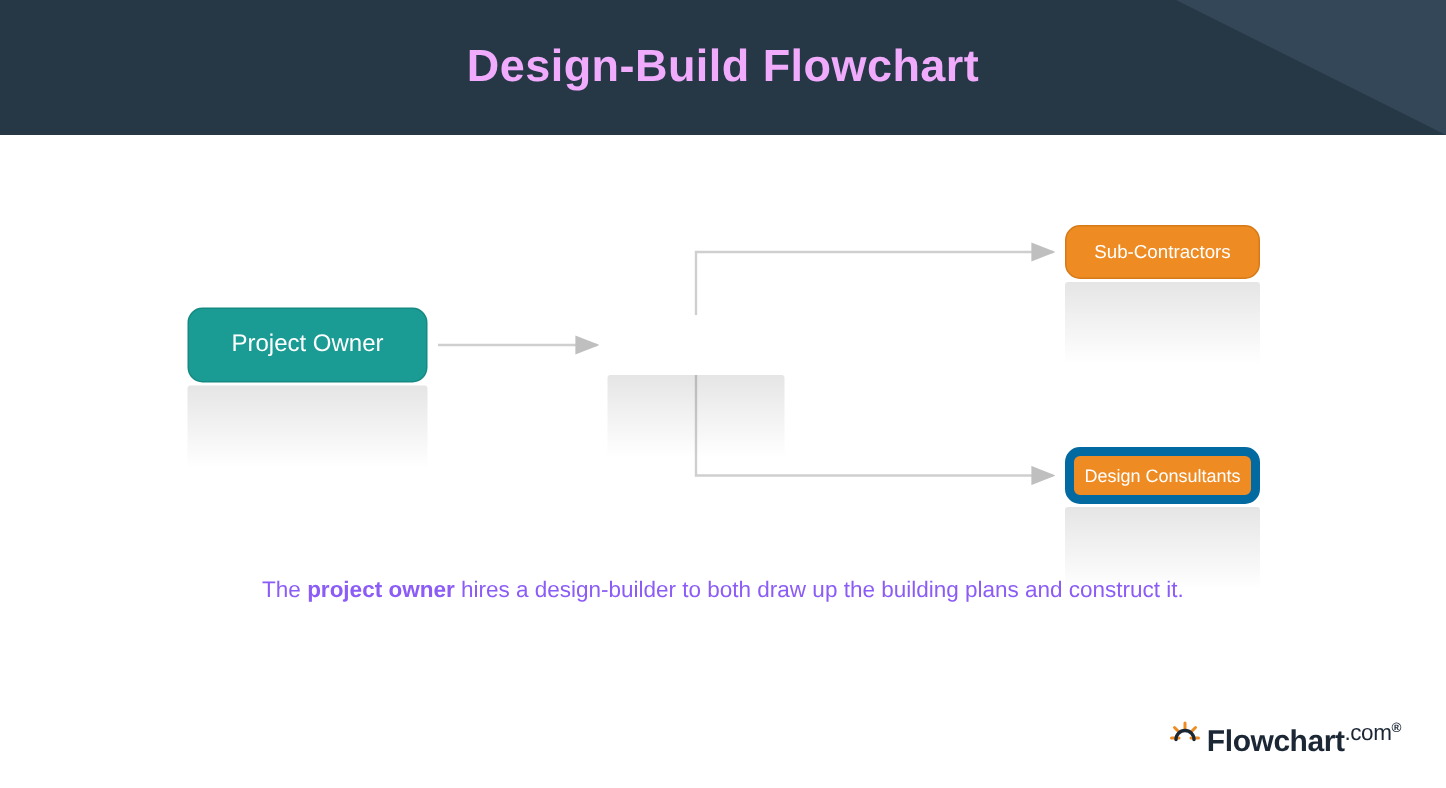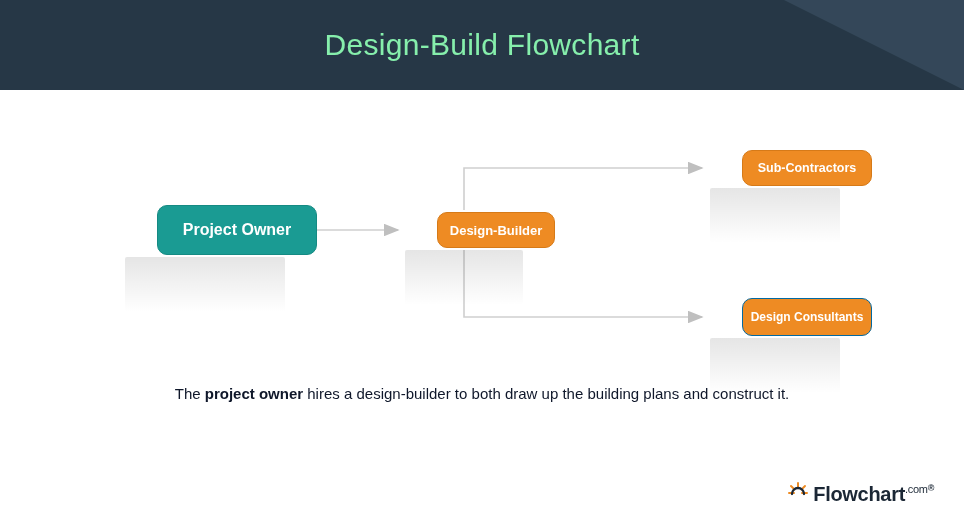--- a/index.html
+++ b/index.html
@@ -23,40 +23,39 @@
   content: "";
   position: absolute;
   top: 0;
   right: 0;
   width: 0;
   height: 0;
   border-top: 90px solid #344759;
   border-left: 180px solid transparent;
 }
 .title {
-  color: #86efac;
+  color: #f0abfc;
   font-size: 30px;
-  font-weight: 400;
+  font-weight: 700;
   letter-spacing: 0.3px;
   z-index: 1;
 }
 .canvas {
   position: relative;
   width: 100%;
   height: 290px;
 }
 .node {
   position: absolute;
   border-radius: 10px;
   display: flex;
   align-items: center;
   justify-content: center;
   color: #fff;
-  font-weight: 700;
-  margin-left: 32px;
+  font-weight: 400;
 }
 .node-shadow {
   position: absolute;
   background: linear-gradient(to bottom, rgba(0,0,0,0.10), rgba(0,0,0,0));
   border-radius: 2px;
 }
 .node-po {
   left: 125px; top: 115px; width: 160px; height: 50px;
   background: #1a9b93; font-size: 16px;
   border: 1px solid #158a83;
@@ -70,33 +69,33 @@
 .shadow-db { left: 405px; top: 160px; width: 118px; height: 55px; }
 .node-sc {
   left: 710px; top: 60px; width: 130px; height: 36px;
   background: #ee8b23; font-size: 12.5px;
   border: 1px solid #d67a18;
 }
 .shadow-sc { left: 710px; top: 98px; width: 130px; height: 55px; }
 .node-dc {
   left: 710px; top: 208px; width: 130px; height: 38px;
   background: #ee8b23; font-size: 12px;
-  border: 1px solid #0369a1;
+  border: 6px solid #0369a1;
 }
 .shadow-dc { left: 710px; top: 248px; width: 130px; height: 55px; }
 svg.arrows {
   position: absolute;
   top: 0; left: 0;
   width: 964px; height: 290px;
   pointer-events: none;
 }
 .caption {
   text-align: center;
   font-size: 15px;
-  color: #0f172a;
+  color: #8b5cf6;
   line-height: 1.8;
   padding: 0 27px;
 }
 .caption .bold { font-weight: 700; }
 .caption .uline { text-decoration: underline; }
 .logo {
   position: absolute;
   bottom: 18px;
   right: 30px;
   display: flex;
@@ -105,21 +104,21 @@
 }
 .logo-text {
   font-size: 20px;
   font-weight: 800;
   color: #1b2735;
   letter-spacing: -0.3px;
 }
 .logo-burst {
   display:inline-block;
 }
-.logo-com { font-weight: 400; font-size: 11px; vertical-align: super; color:#1b2735;}
+.logo-com { font-weight: 400; font-size: 15px; vertical-align: super; color:#1b2735;}
 .logo-reg { font-size: 9px; vertical-align: top; color:#1b2735;}
 </style>
 </head>
 <body>
 
 <div class="header">
   <div class="title">Design-Build Flowchart</div>
 </div>
 
 <div class="canvas">
@@ -131,21 +130,20 @@
     </defs>
     <line x1="292" y1="140" x2="398" y2="140" stroke="#cfcfcf" stroke-width="1.6" marker-end="url(#arrowhead)"></line>
     <path d="M 464 120 L 464 78 L 702 78" fill="none" stroke="#cfcfcf" stroke-width="1.6" marker-end="url(#arrowhead)"></path>
     <path d="M 464 160 L 464 227 L 702 227" fill="none" stroke="#cfcfcf" stroke-width="1.6" marker-end="url(#arrowhead)"></path>
   </svg>
 
   <div class="node-shadow shadow-po"></div>
   <div class="node node-po">Project Owner</div>
 
   <div class="node-shadow shadow-db"></div>
-  <div class="node node-db">Design-Builder</div>
 
   <div class="node-shadow shadow-sc"></div>
   <div class="node node-sc">Sub-Contractors</div>
 
   <div class="node-shadow shadow-dc"></div>
   <div class="node node-dc">Design Consultants</div>
 </div>
 
 <div class="caption">
   <div>

